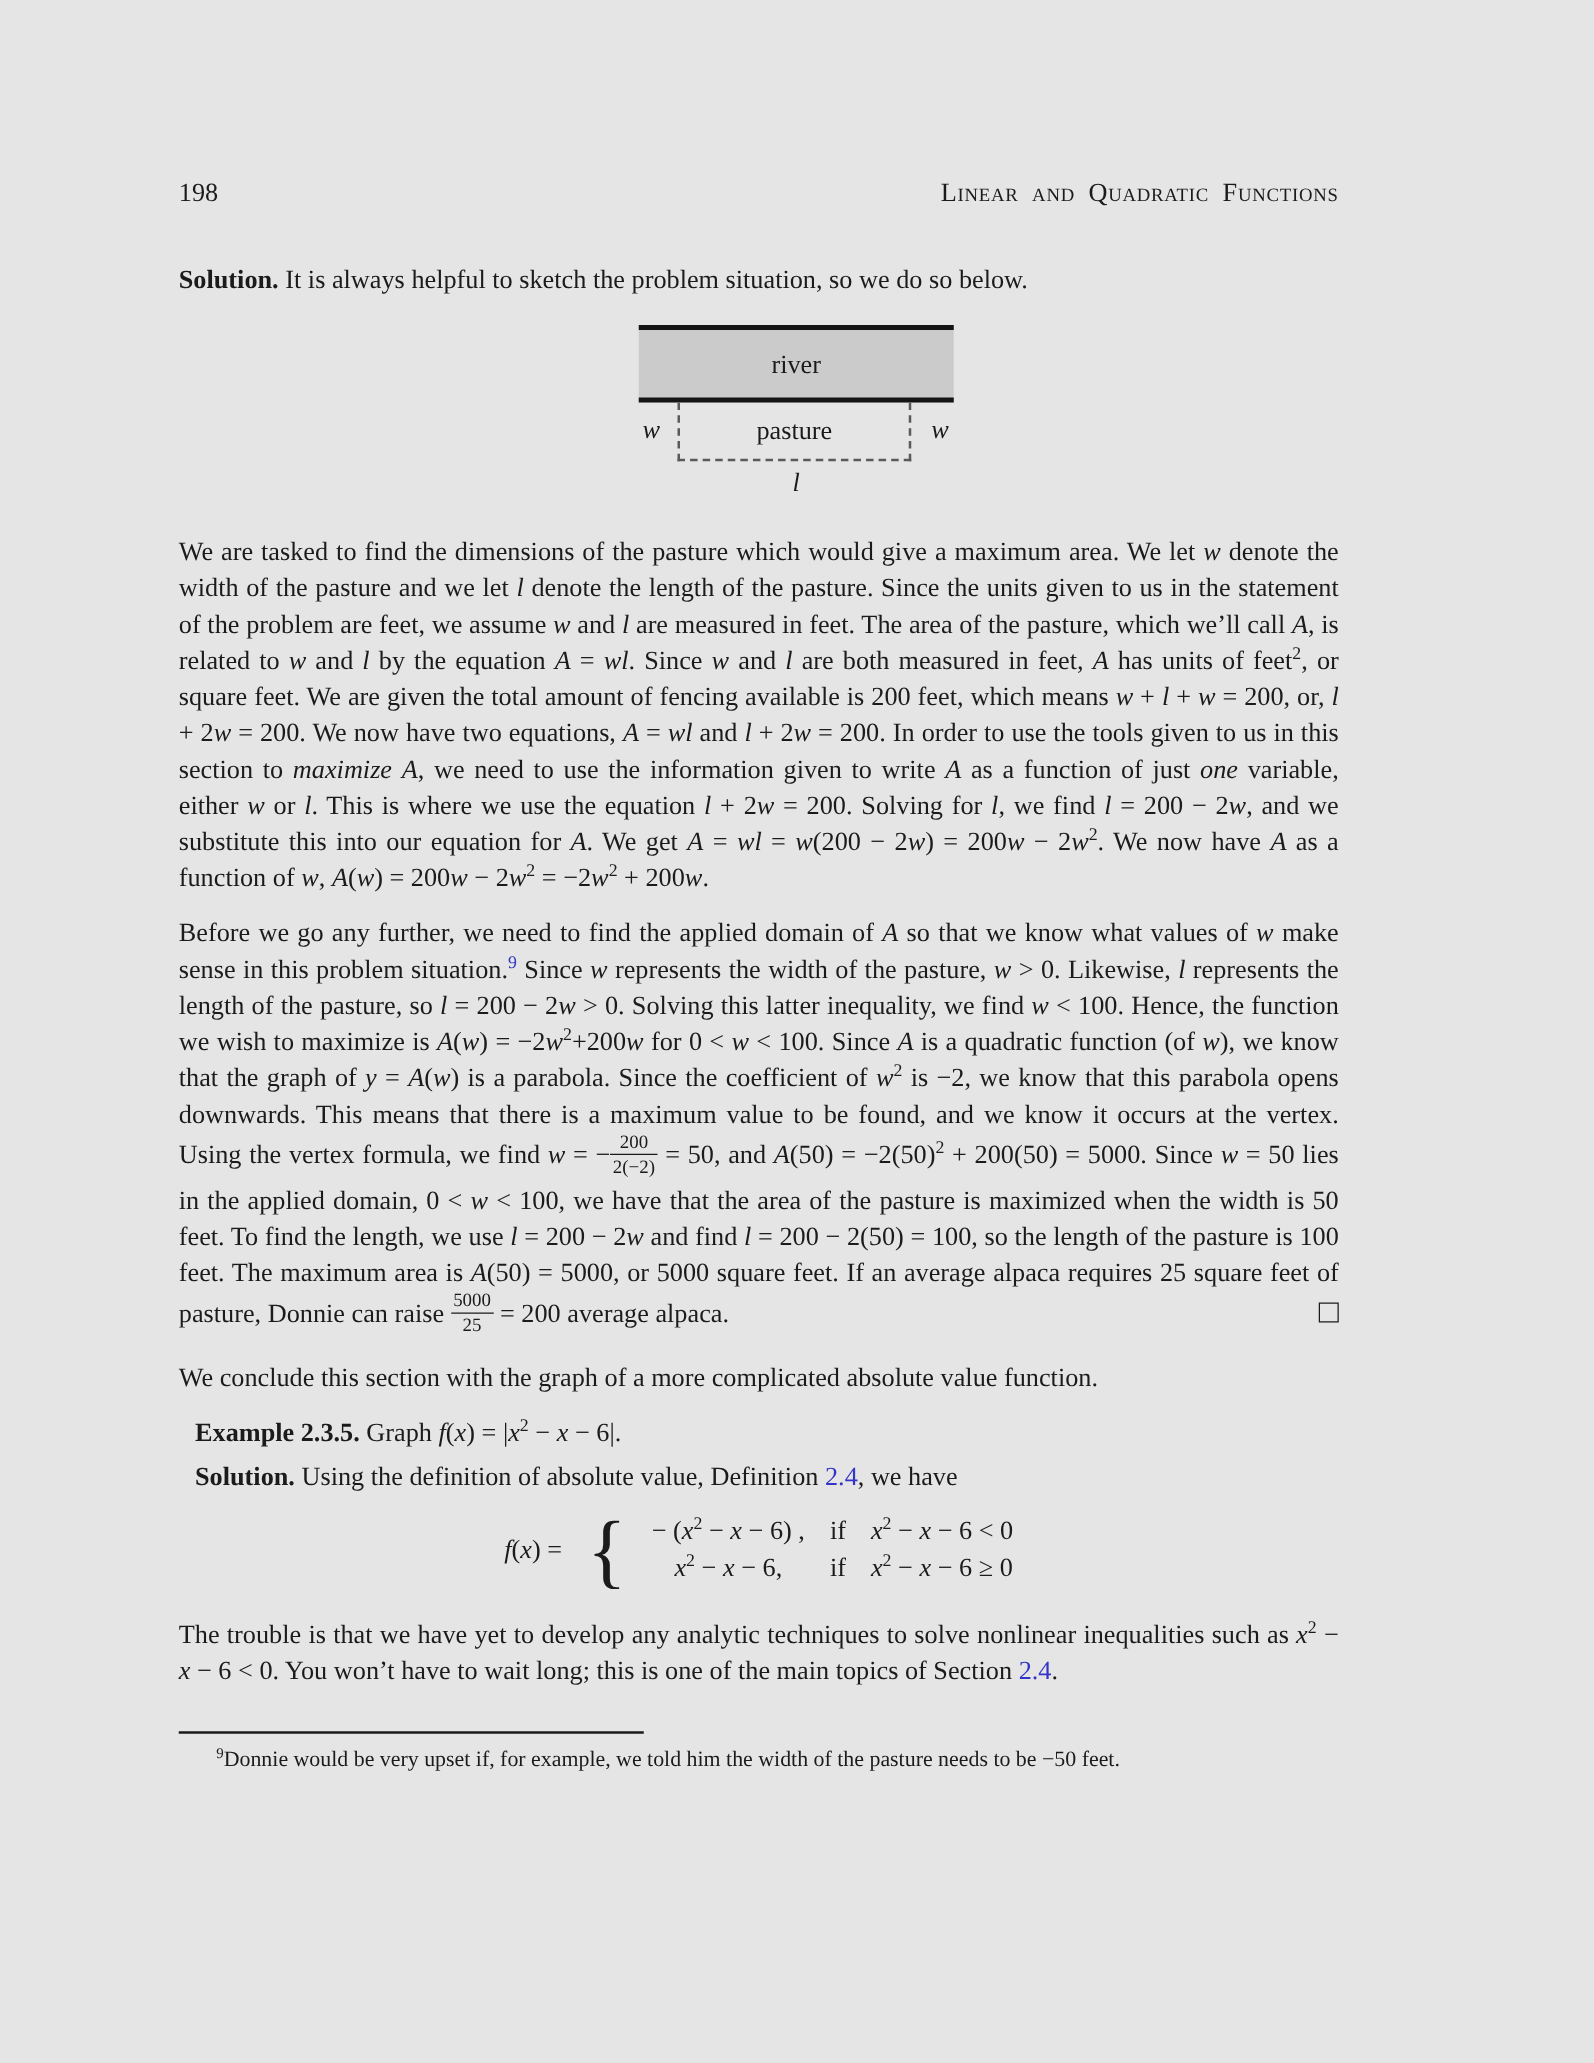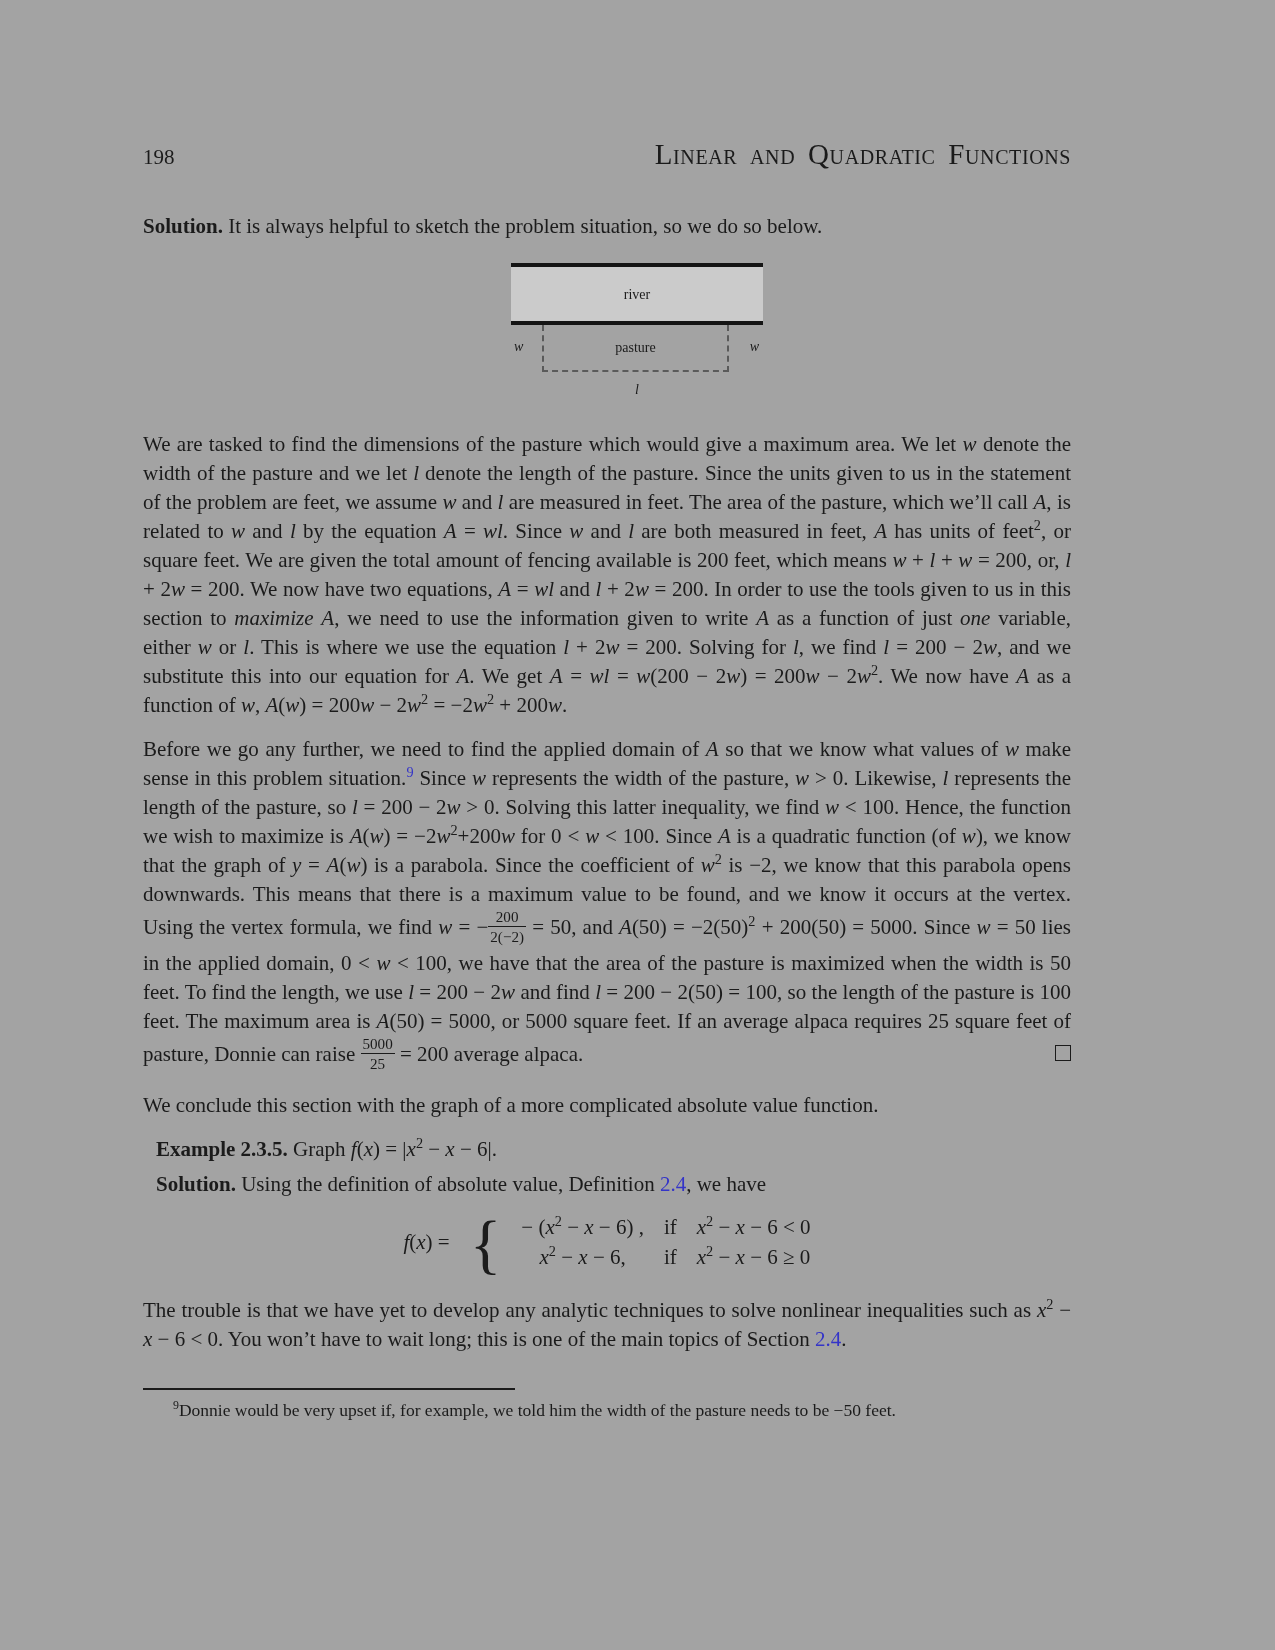--- a/index.html
+++ b/index.html
@@ -1,32 +1,32 @@
 <!DOCTYPE html>
 <html><head>
 <meta charset="utf-8">
 <style>
   html,body { margin:0; padding:0; background:#ffffff; }
   .page {
     position:relative; width:1275px; height:1650px; box-sizing:border-box;
-    background:#a3a3a3; color:#1b1b1b;
+    background:#e5e5e5; color:#1b1b1b;
     font-family:"Liberation Serif", serif; font-size:21px; line-height:29px;
     padding:140px 204px 0 143px;
   }
   .hdr { display:flex; justify-content:space-between; align-items:baseline; margin-bottom:40px; }
   .hdr .pgnum { font-size:21px; }
-  .hdr .runtitle { font-variant:small-caps; letter-spacing:0.6px; word-spacing:5px; font-size:29px; }
+  .hdr .runtitle { font-variant:small-caps; letter-spacing:0.6px; word-spacing:5px; font-size:21px; }
   p.body-par { margin:0 0 15px 0; text-align:justify; }
   p.tight { margin:0 0 6px 13px; }
   i { font-style:italic; }
   b { font-weight:bold; }
   sup { font-size:0.68em; line-height:0; }
   .ref-link { color:#3434c8; cursor:pointer; }
   
-  .diagram { width:252px; margin:22px 16px 26px 368px; font-size:14px; }
+  .diagram { width:252px; margin:22px 16px 26px 368px; font-size:21px; }
   .river-box { height:54px; background:#cbcbcb; border-top:4px solid #141414; border-bottom:4px solid #141414;
     display:flex; align-items:center; justify-content:center; }
   .pasture-row { position:relative; height:47px; }
   .pasture-box { position:absolute; left:31px; width:183px; top:0; bottom:0;
     border-left:2px dashed #5a5a5a; border-right:2px dashed #5a5a5a; border-bottom:2px dashed #5a5a5a;
     display:flex; align-items:center; justify-content:center; }
   .w-label { position:absolute; top:7px; font-style:italic; }
   .w-label.left { left:3px; }
   .w-label.right { right:4px; }
   .l-label { text-align:center; font-style:italic; margin-top:3px; }

